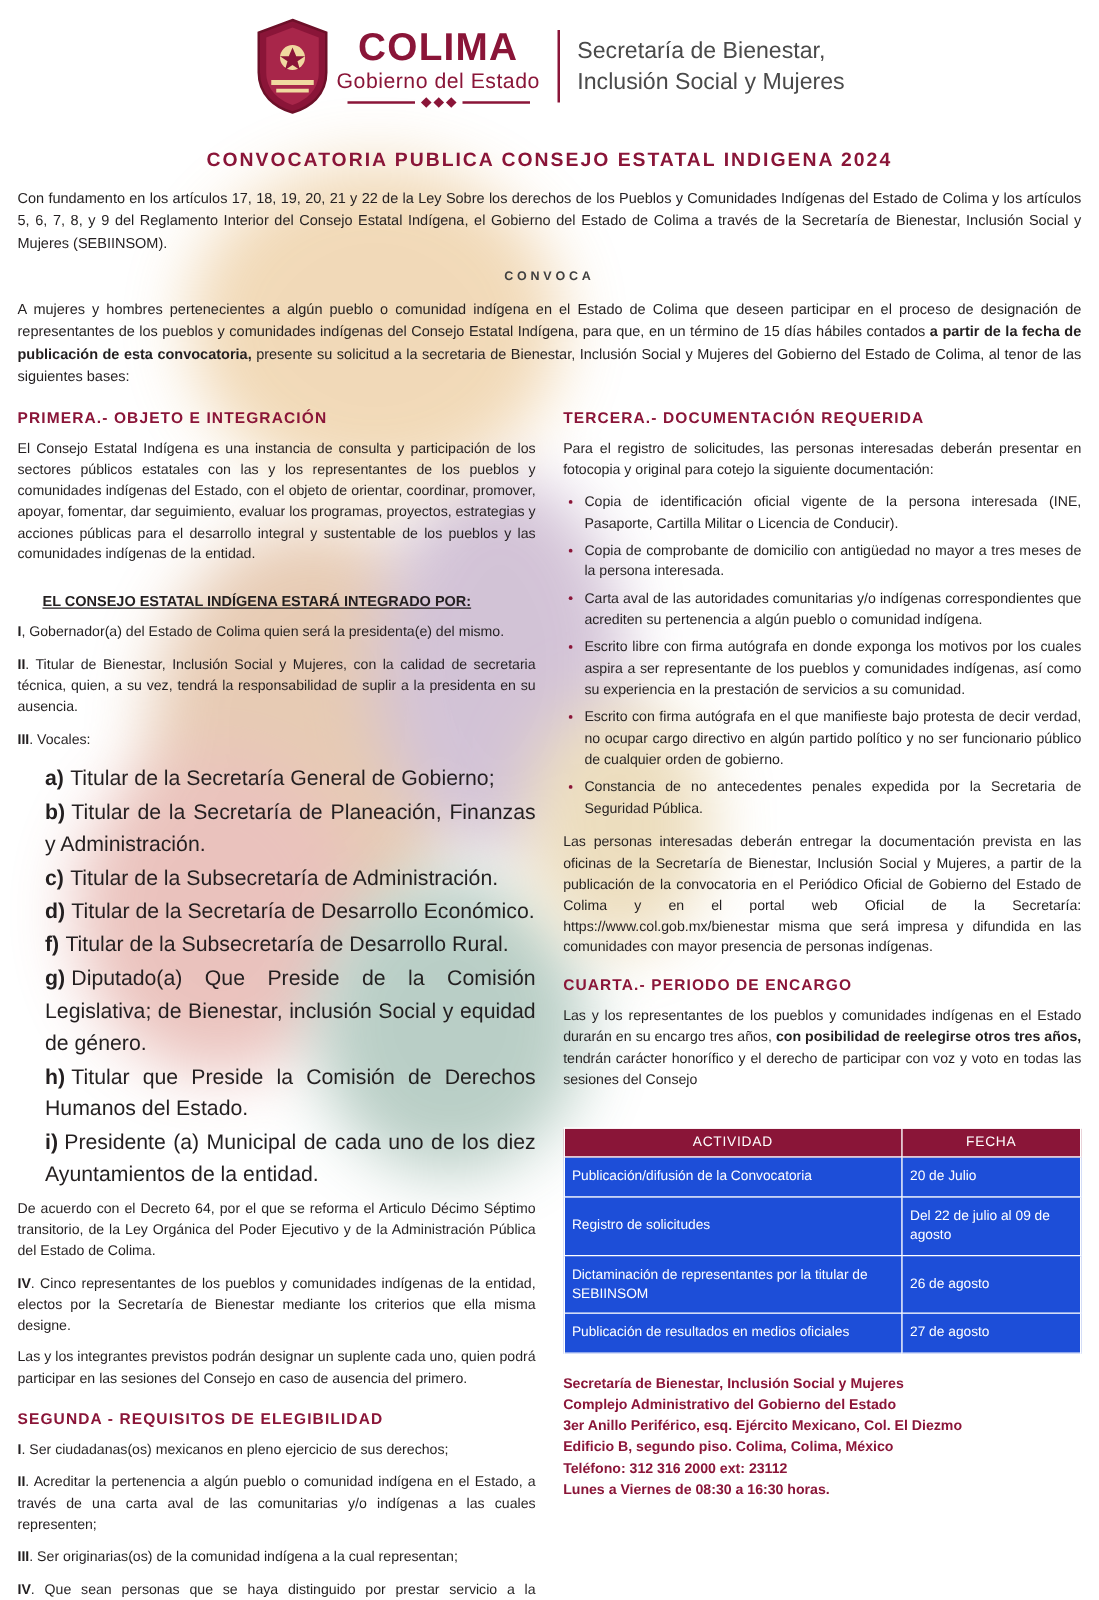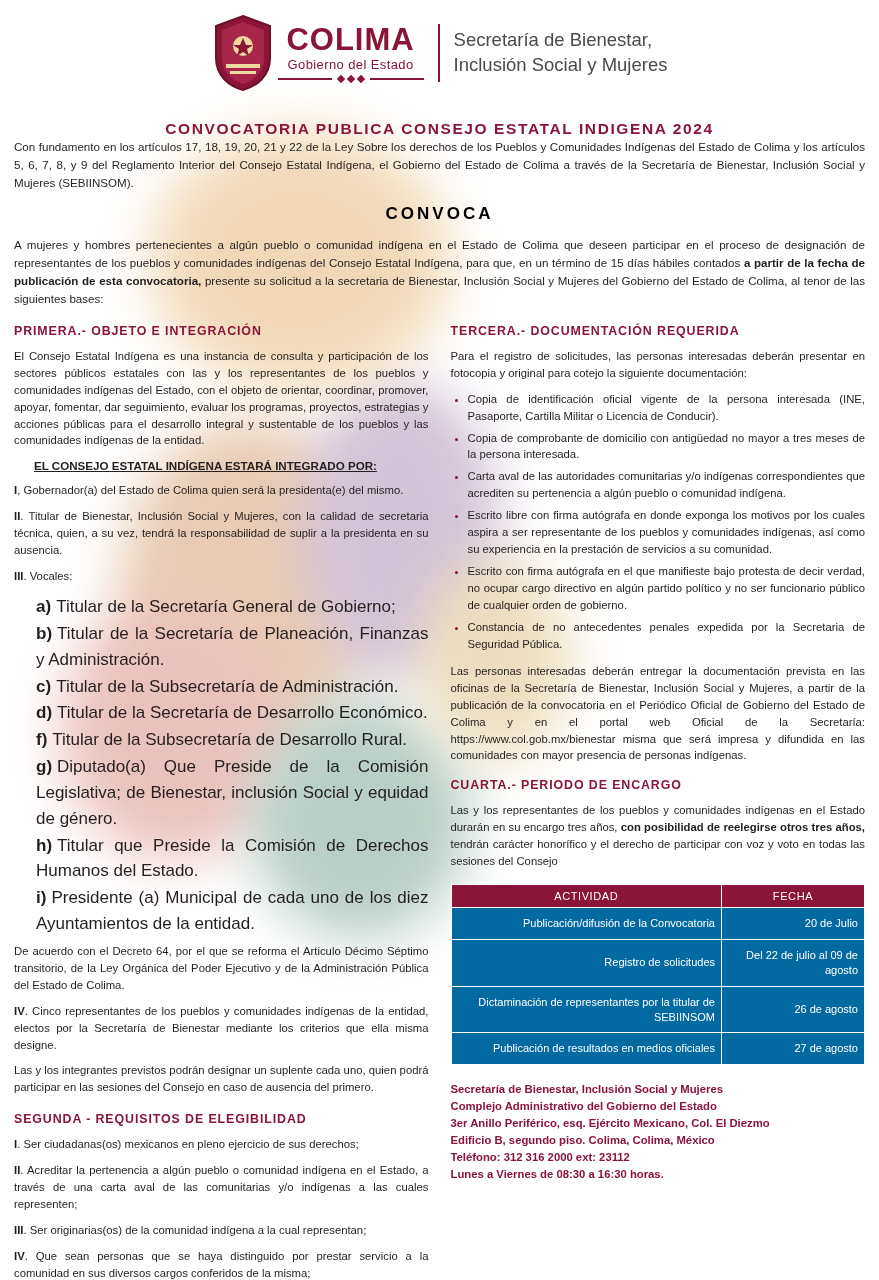--- a/index.html
+++ b/index.html
@@ -34,21 +34,21 @@
   .crest{width:62px;height:78px;position:relative;}
   .colima-block{display:flex;flex-direction:column;align-items:center;}
   .colima-word{
     font-size:31px;
     font-weight:bold;
     letter-spacing:1px;
     color:#8a1538;
     line-height:1;
   }
   .colima-sub{
-    font-size:13px;
+    font-size:17px;
     color:#8a1538;
     letter-spacing:.4px;
     margin-top:2px;
   }
   .divider-v{
     width:2px;
     height:58px;
     background:#8a1538;
     margin:0 10px;
   }
@@ -69,35 +69,35 @@
   .arrow-line{width:54px;height:2px;background:#8a1538;}
   .dots{display:flex;gap:4px;}
   .dot{width:6px;height:6px;background:#8a1538;transform:rotate(45deg);}
 
   
   h1.title{
     text-align:center;
     font-size:15.5px;
     letter-spacing:1.6px;
     color:#8a1538;
-    margin:22px 0 0 0;
+    margin:22px 0 12px 0;
     font-weight:bold;
   }
   .intro{
     font-size:11.6px;
     line-height:1.55;
     text-align:justify;
     margin:0 14px 10px 14px;
     color:#231f20;
   }
   h2.convoca{
     text-align:center;
-    font-size:17px;
+    font-size:10px;
     letter-spacing:3px;
-    color:#000000;
+    color:#404040;
     font-weight:bold;
     margin:12px 0 12px 0;
   }
 
   
   .cols{
     display:flex;
     gap:22px;
     margin:8px 14px 0 14px;
   }
@@ -112,21 +112,21 @@
   p.body{
     font-size:11.3px;
     line-height:1.5;
     text-align:justify;
     margin:0 0 9px 0;
   }
   .u-head{
     font-size:11.6px;
     font-weight:bold;
     text-decoration:underline;
-    margin:10px 0 10px 0;
+    margin:23px 0 10px 0;
     padding-left:20px;
   }
   .roman{font-weight:bold;}
   ol.letters{
     margin:2px 0 6px 0;
     padding-left:22px;
     list-style:none;
   }
   ol.letters li{
     font-size:17px;
@@ -144,38 +144,38 @@
     line-height:1.5;
     text-align:justify;
     margin-bottom:5px;
   }
   ul.docs li::marker{color:#8a1538;}
 
   
   table.sched{
     border-collapse:collapse;
     width:100%;
-    margin-top:14px;
+    margin-top:29px;
     font-size:11px;
   }
   table.sched th{
     background:#8a1538;
     color:#ffffff;
     font-weight:normal;
     letter-spacing:.6px;
     padding:5px 4px;
     border:1px solid #ffffff;
     text-align:center;
   }
   table.sched td{
-    background:#0369a1;
+    background:#1d4ed8;
     color:#ffffff;
     padding:8px 6px;
     border:1px solid #ffffff;
-    text-align:right;
+    text-align:left;
     line-height:1.35;
   }
   table.sched td.date{width:130px;}
 
   .footer{
     margin-top:16px;
     color:#8a1538;
     font-size:11.3px;
     font-weight:bold;
     line-height:1.5;

